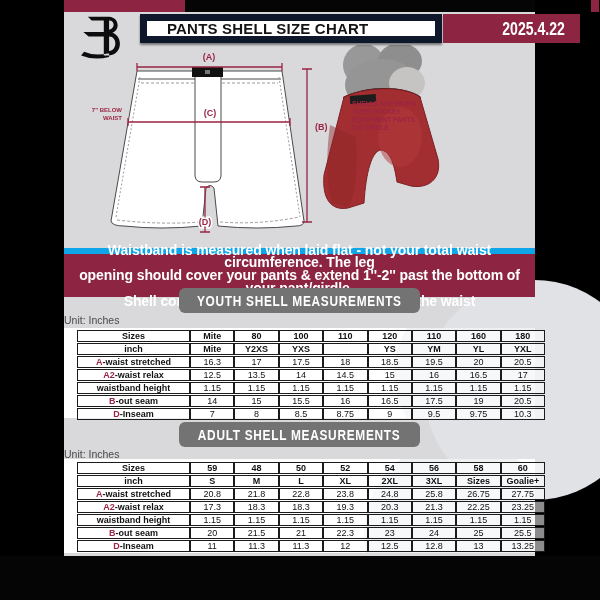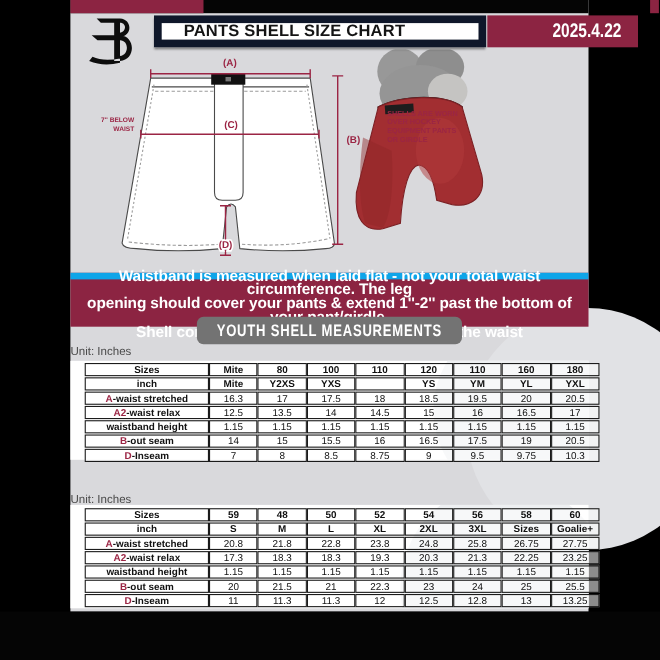--- a/index.html
+++ b/index.html
@@ -251,20 +251,23 @@
           <td>8.5</td>
           <td>8.75</td>
           <td>9</td>
           <td>9.5</td>
           <td>9.75</td>
           <td>10.3</td>
         </tr>
       </tbody>
     </table>
 
+  <div class="sec-head" id="sh2">
+    <span class="condensed">ADULT SHELL MEASUREMENTS</span>
+  </div>
   <div class="unit" id="u2">Unit: Inches</div>
   <table class="meas" id="t2">
       <colgroup>
         <col style="width: 113px;">
         <col>
         <col>
         <col>
         <col>
         <col>
         <col>

